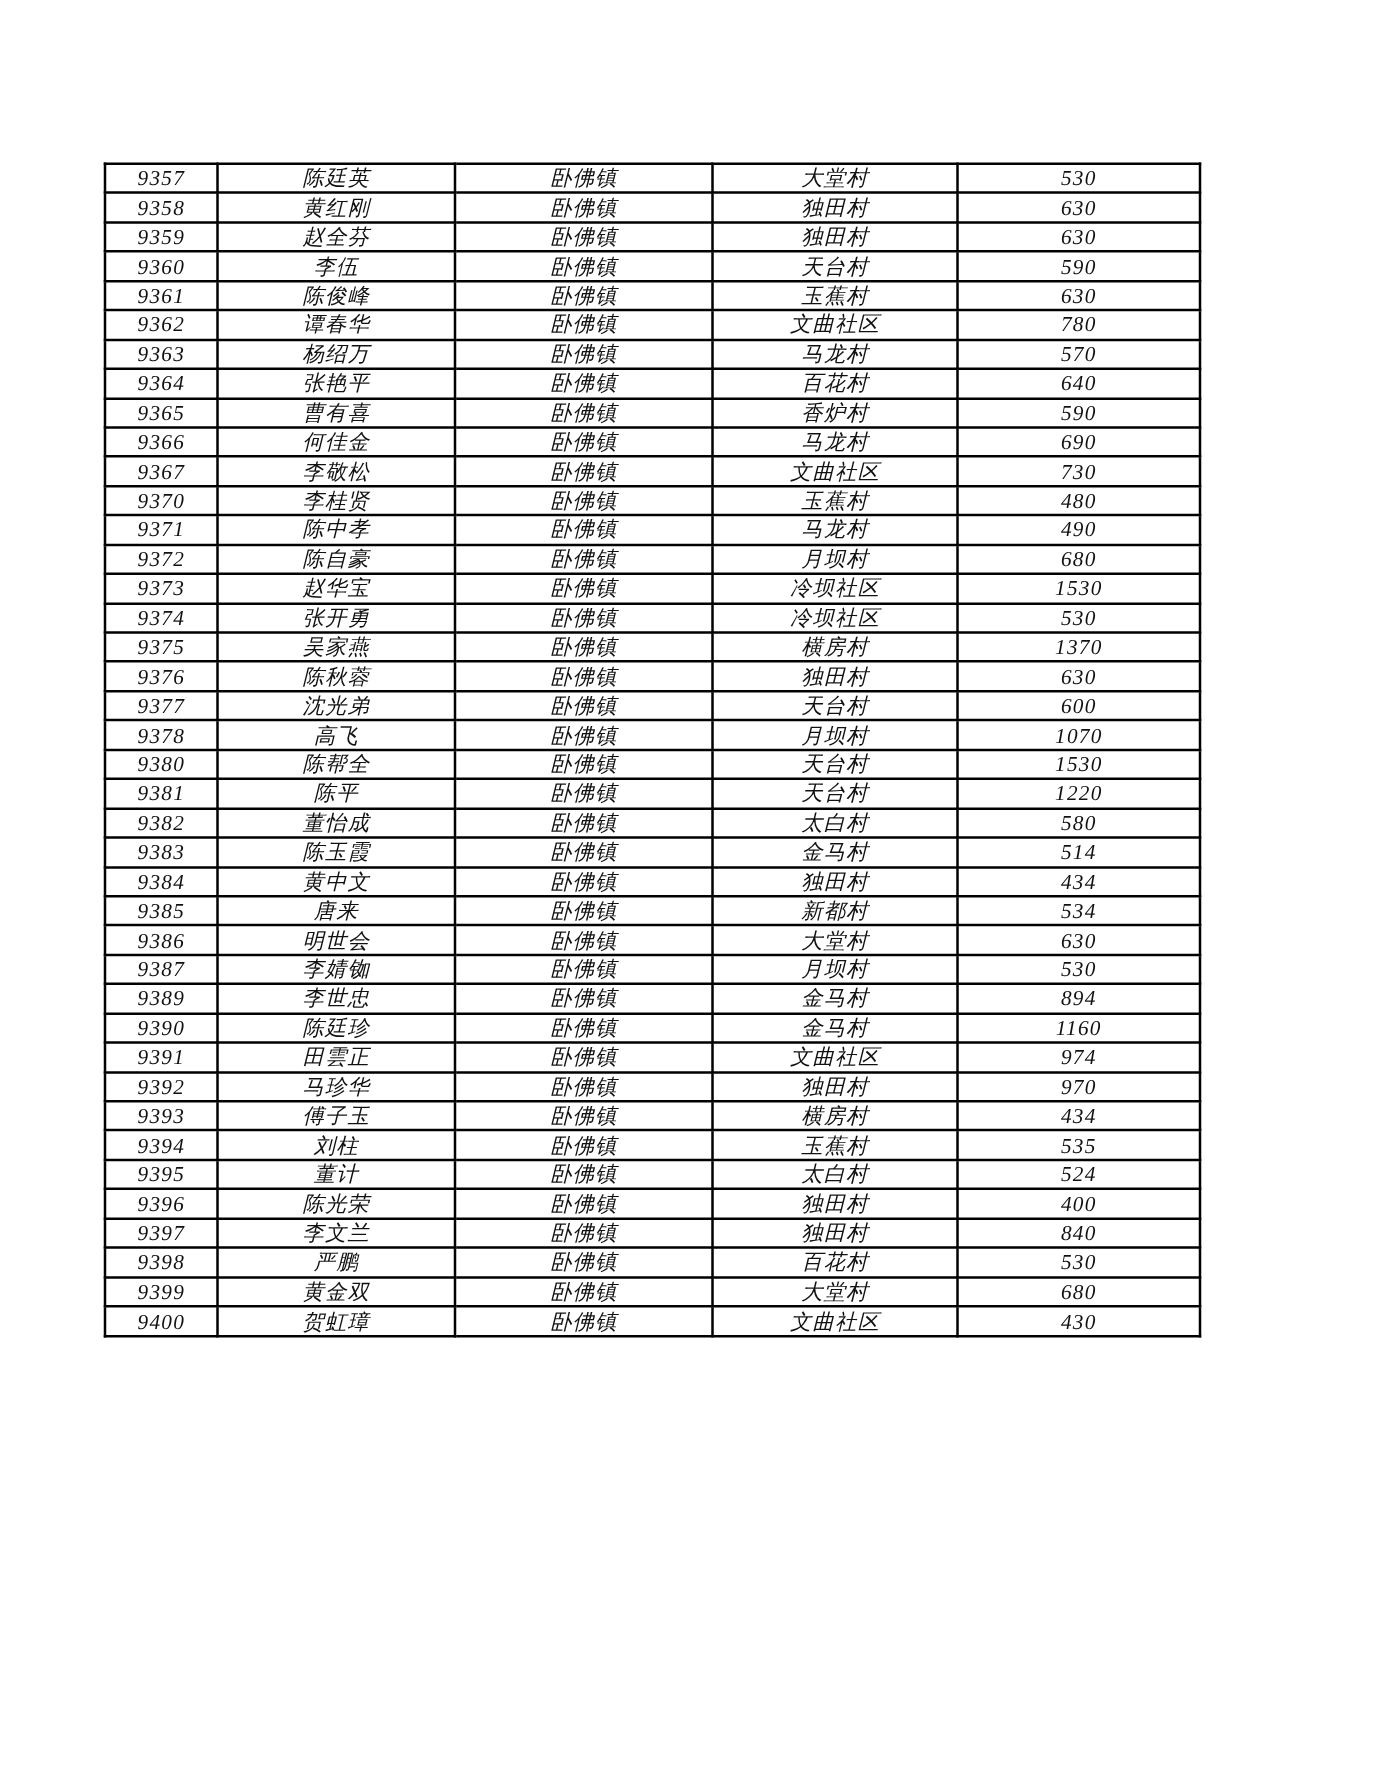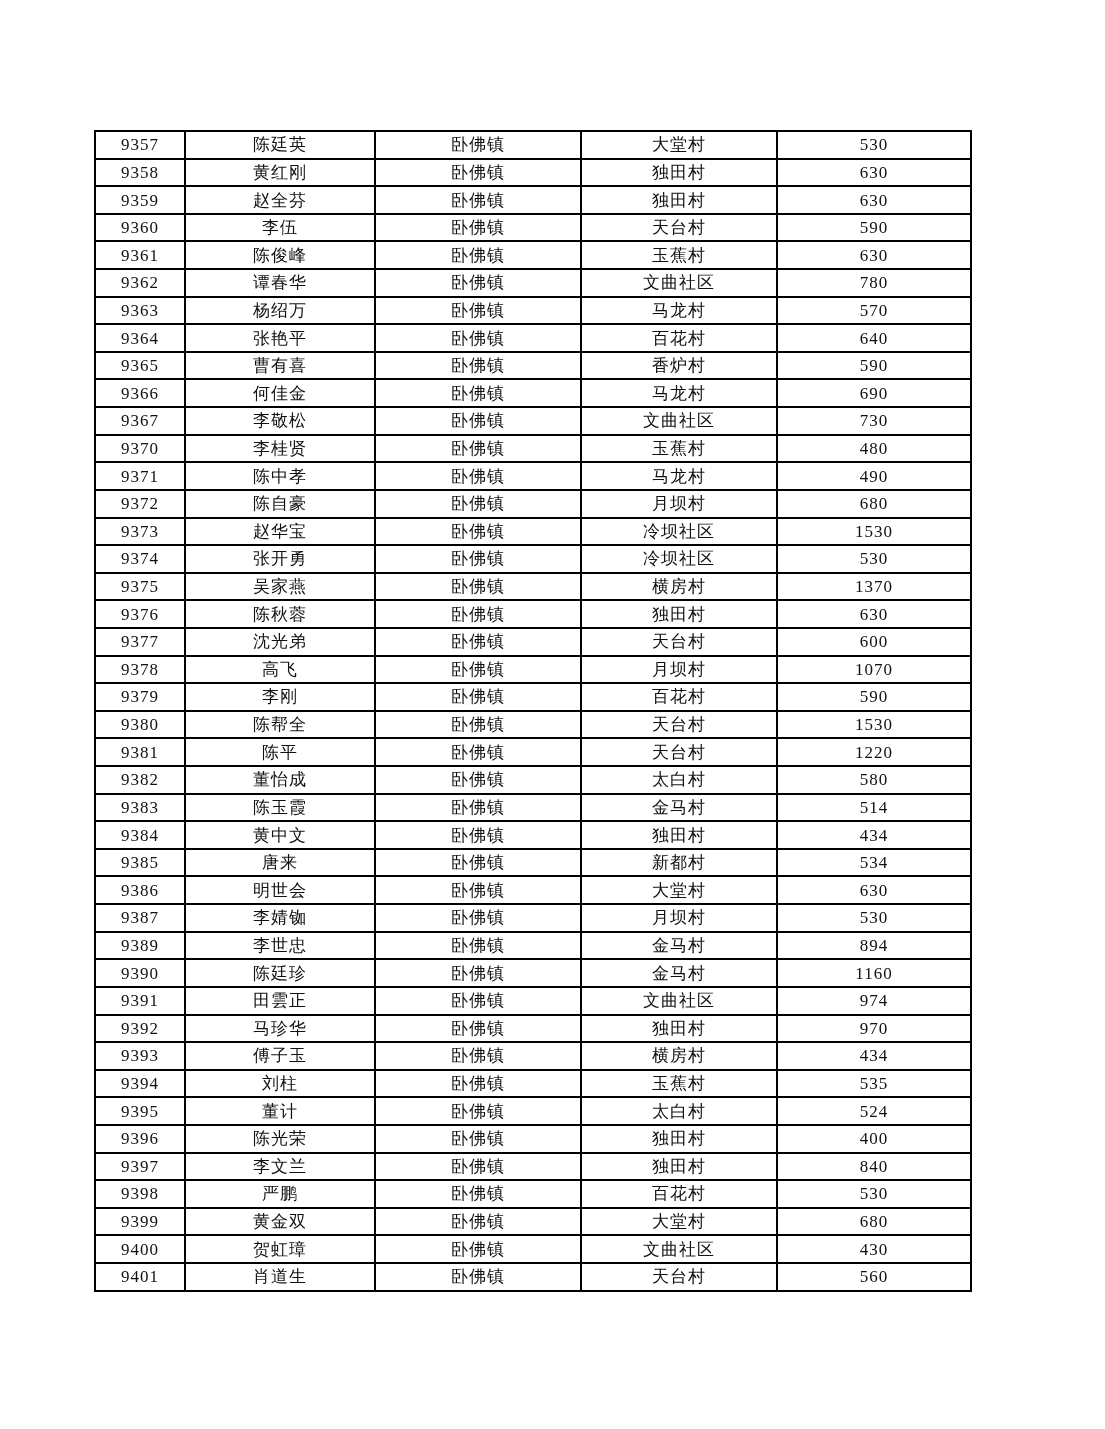--- a/index.html
+++ b/index.html
@@ -9,26 +9,27 @@
   }
   .page {
     position: relative;
     width: 1105px;
     height: 1429px;
     background: #ffffff;
     overflow: hidden;
   }
   table.roster {
     position: absolute;
-    left: 94px;
+    left: 83px;
     top: 130px;
     width: 876px;
-    height: 1162px;
+    height: 940px;
     border-collapse: collapse;
     table-layout: fixed;
+    font-style: italic;
   }
   table.roster td {
     border: 2px solid #000000;
     text-align: center;
     vertical-align: middle;
     font-family: "Liberation Serif", "DejaVu Serif", serif;
     font-size: 17px;
     line-height: 1;
     color: #111111;
     padding: 0;
@@ -189,27 +190,20 @@
           <td>600</td>
         </tr>
         <tr>
           <td>9378</td>
           <td>高飞</td>
           <td>卧佛镇</td>
           <td>月坝村</td>
           <td>1070</td>
         </tr>
         <tr>
-          <td>9379</td>
-          <td>李刚</td>
-          <td>卧佛镇</td>
-          <td>百花村</td>
-          <td>590</td>
-        </tr>
-        <tr>
           <td>9380</td>
           <td>陈帮全</td>
           <td>卧佛镇</td>
           <td>天台村</td>
           <td>1530</td>
         </tr>
         <tr>
           <td>9381</td>
           <td>陈平</td>
           <td>卧佛镇</td>
@@ -334,23 +328,16 @@
           <td>卧佛镇</td>
           <td>大堂村</td>
           <td>680</td>
         </tr>
         <tr>
           <td>9400</td>
           <td>贺虹璋</td>
           <td>卧佛镇</td>
           <td>文曲社区</td>
           <td>430</td>
-        </tr>
-        <tr>
-          <td>9401</td>
-          <td>肖道生</td>
-          <td>卧佛镇</td>
-          <td>天台村</td>
-          <td>560</td>
         </tr>
       </tbody>
   </table>
 </div>
 
 </body></html>

